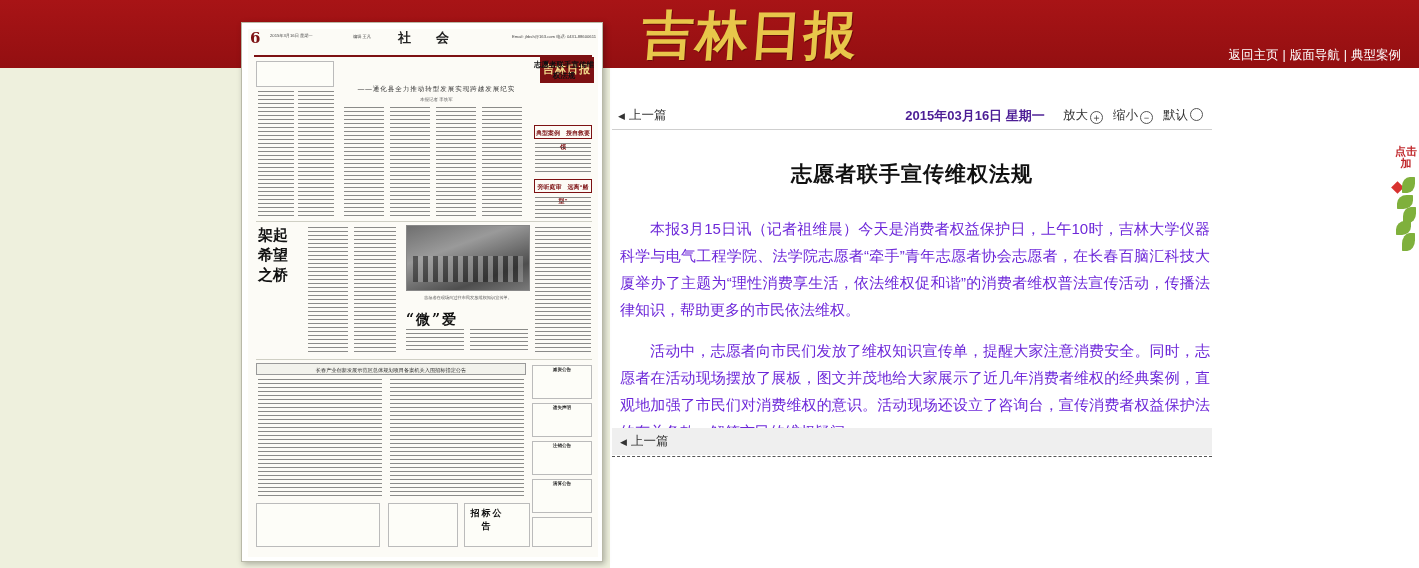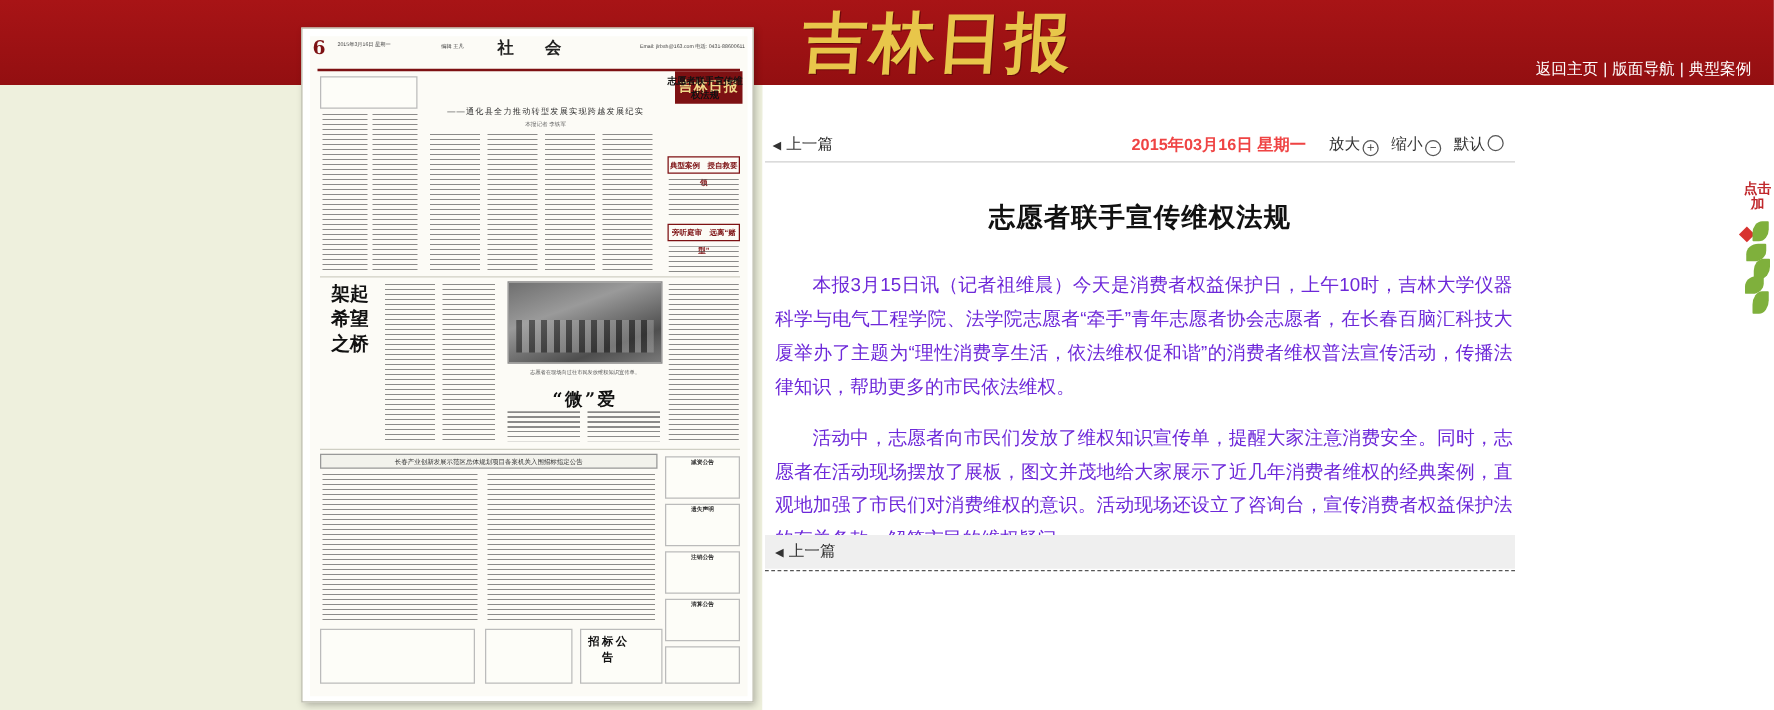--- a/index.html
+++ b/index.html
@@ -184,40 +184,40 @@
     border: 1px solid #7d1113;
     color: #7d1113; font-size: 6px; font-weight: bold;
     text-align: center; line-height: 14px;
   }
   .pp-vert-title {
     position: absolute; left: 10px; top: 196px;
     width: 44px;
     font-family: "DejaVu Serif", serif;
     font-weight: bold; font-size: 15px; color: #111;
     line-height: 20px;
-    text-align: center;
+    text-align: left;
   }
   .pp-photo {
     position: absolute; left: 158px; top: 196px;
     width: 124px; height: 66px;
     background: linear-gradient(160deg,#6f6f6f 0%, #9a9a9a 35%, #4e4e4e 75%, #7a7a7a 100%);
     border: 1px solid #888;
   }
   .pp-photo:after {
     content: "";
     position: absolute; left: 6px; top: 30px; right: 6px; height: 26px;
     background: repeating-linear-gradient(90deg, rgba(30,30,30,.55) 0 5px, rgba(170,170,170,.45) 5px 10px);
   }
   .pp-photo-cap {
     position: absolute; left: 158px; top: 266px;
     width: 124px; font-size: 4.2px; color: #555; text-align: center;
   }
   .pp-wei-ai {
     position: absolute; left: 158px; top: 282px;
-    width: 124px; text-align: center;
+    width: 124px; 
     font-family: "DejaVu Serif", serif;
     font-weight: bold; font-size: 14px; color: #111;
     letter-spacing: 2px;
   }
   .pp-ad-head {
     position: absolute; left: 8px; top: 334px;
     width: 270px; height: 12px;
     border: 1px solid #999; background: #f2f2ec;
     font-size: 5.2px; color: #333; text-align: center; line-height: 12px;
   }
@@ -258,21 +258,21 @@
     white-space: nowrap;
   }
   .prev-link .tri {
     display: inline-block;
     margin-right: 4px;
     color: #333; font-size: 9px;
   }
   .pub-date {
     position: absolute; left: 200px; top: 3px;
     width: 330px; text-align: center;
-    font-size: 13px; font-weight: bold; color: #ef4444;
+    font-size: 13px; font-weight: bold; color: #4c1d95;
   }
   .zoom-ctl {
     position: absolute; right: 206px; top: 3px;
     font-size: 12.5px; color: #333; white-space: nowrap;
   }
   .zoom-ctl .gl {
     display: inline-block;
     width: 13px; height: 13px; line-height: 12px;
     border: 1px solid #555; border-radius: 50%;
     text-align: center; font-size: 10px;

